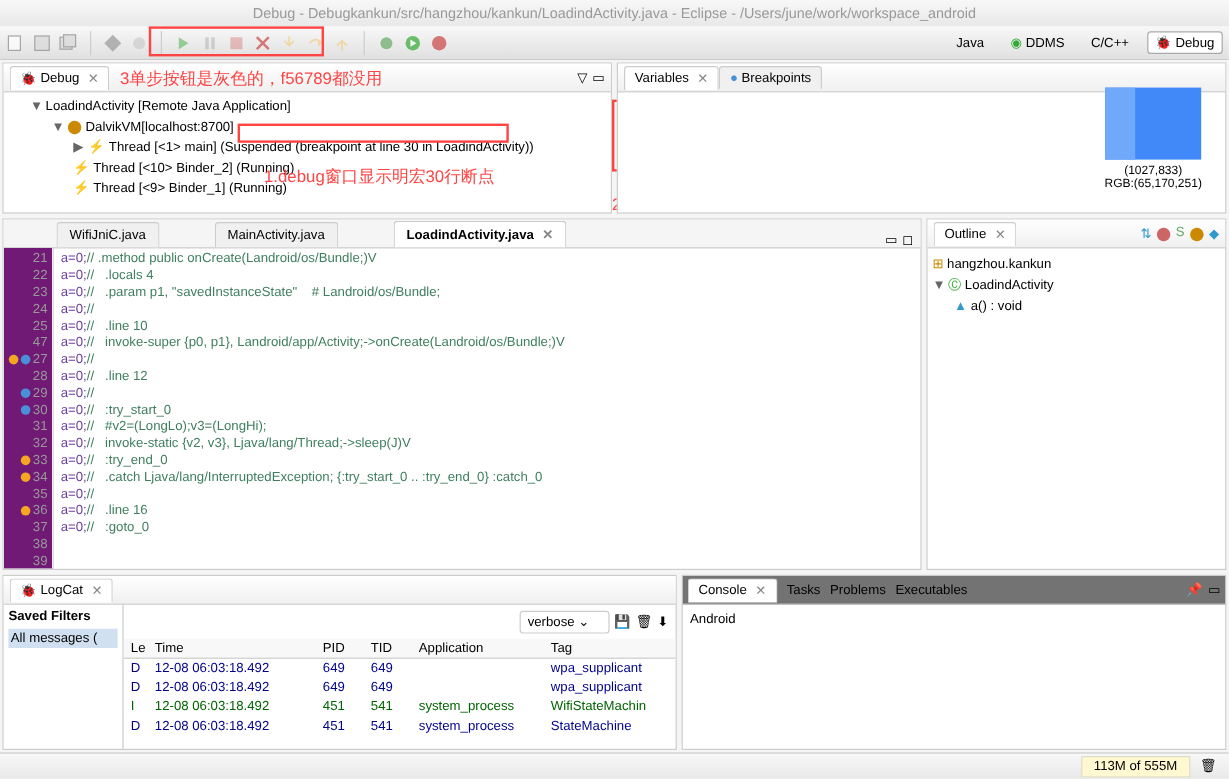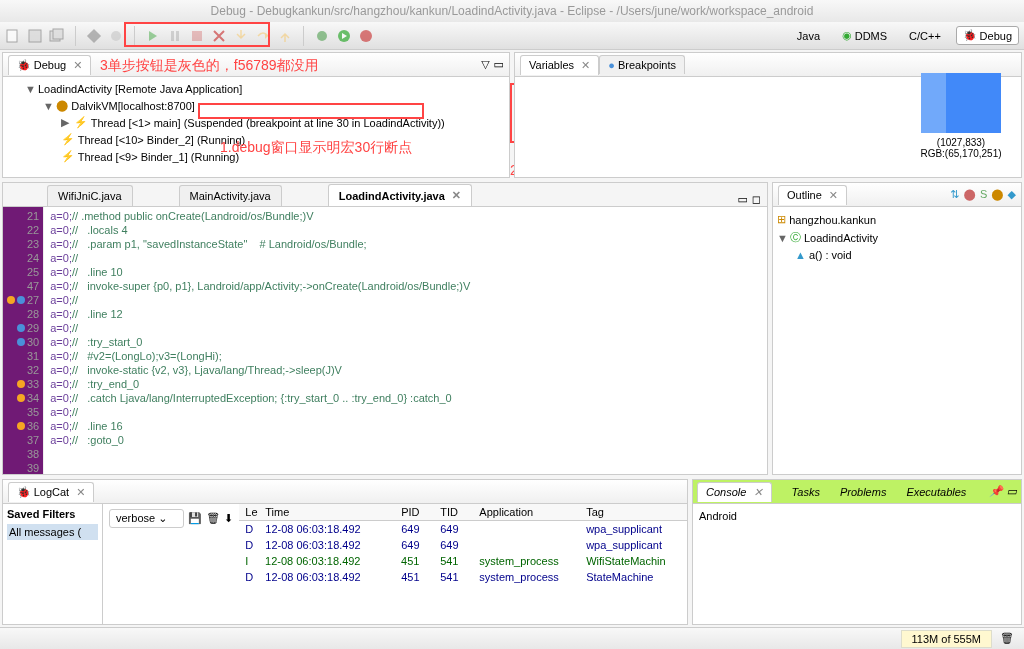--- a/index.html
+++ b/index.html
@@ -50,31 +50,31 @@
 .cmt { color: #3f7f5f; }
 .outline-panel { width: 250px; background: #fff; border: 1px solid #ccc; margin: 2px; }
 .outline-icons { display: flex; gap: 4px; margin-left: auto; }
 .outline-tree { padding: 4px; }
 .bottom-row { display: flex; height: 150px; }
 .logcat-panel { flex: 1; background: #fff; border: 1px solid #ccc; margin: 2px; display: flex; flex-direction: column; }
 .logcat-body { flex: 1; display: flex; }
 .filters { width: 100px; border-right: 1px solid #ccc; padding: 4px; }
 .filters-head { font-weight: bold; margin-bottom: 4px; }
 .filter-item { padding: 2px; background: #d0e0f0; }
-.log-area { flex: 1; display: flex; flex-direction: row; }
+.log-area { flex: 1; display: flex; flex-direction: column; }
 .log-controls { height: 28px; display: flex; align-items: center; justify-content: flex-end; padding: 0 6px; gap: 4px; }
 .log-select { border: 1px solid #ccc; padding: 2px 16px 2px 6px; border-radius: 3px; }
 .log-table { flex: 1; overflow: auto; font-family: Monaco, monospace; font-size: 10px; }
 .log-header { display: flex; border-bottom: 1px solid #ccc; background: #f8f8f8; }
 .log-col { padding: 2px 6px; }
 .log-row { display: flex; }
 .log-row.d { color: #00008b; }
 .log-row.i { color: #006400; }
 .console-panel { flex: 1; background: #fff; border: 1px solid #ccc; margin: 2px; }
-.console-tabs { height: 24px; display: flex; align-items: center; border-bottom: 1px solid #ccc; background: #bef264; padding: 0 4px; gap: 20px; font-style: italic; }
+.console-tabs { height: 24px; display: flex; align-items: center; border-bottom: 1px solid #ccc; background: #737373; padding: 0 4px; gap: 8px; }
 .status-bar { height: 22px; background: linear-gradient(#f8f8f8, #e8e8e8); border-top: 1px solid #ccc; display: flex; align-items: center; justify-content: flex-end; padding: 0 10px; gap: 8px; }
 .mem-bar { background: #fff8d0; border: 1px solid #ddc; padding: 2px 10px; }
 .panel-right-icons { margin-left: auto; display: flex; gap: 4px; }
 </style>
 </head>
 <body>
 
 <div class="title-bar">Debug - Debugkankun/src/hangzhou/kankun/LoadindActivity.java - Eclipse - /Users/june/work/workspace_android</div>
 
 <div class="toolbar">

